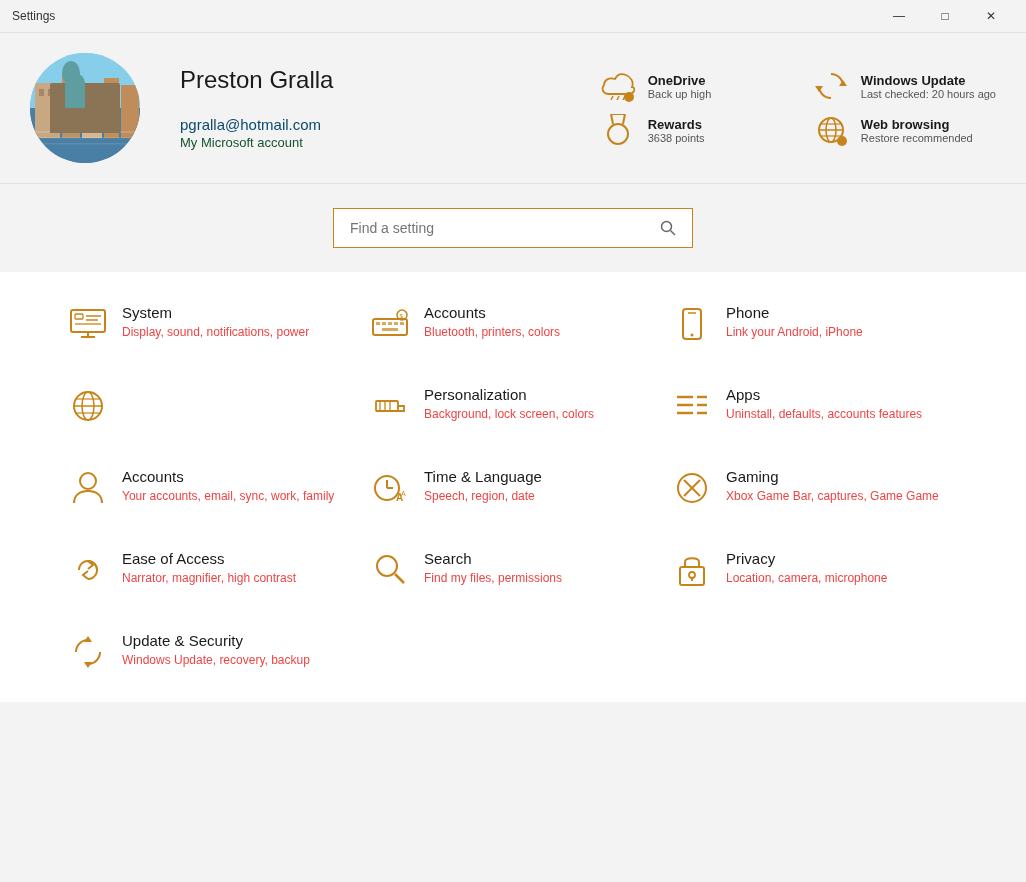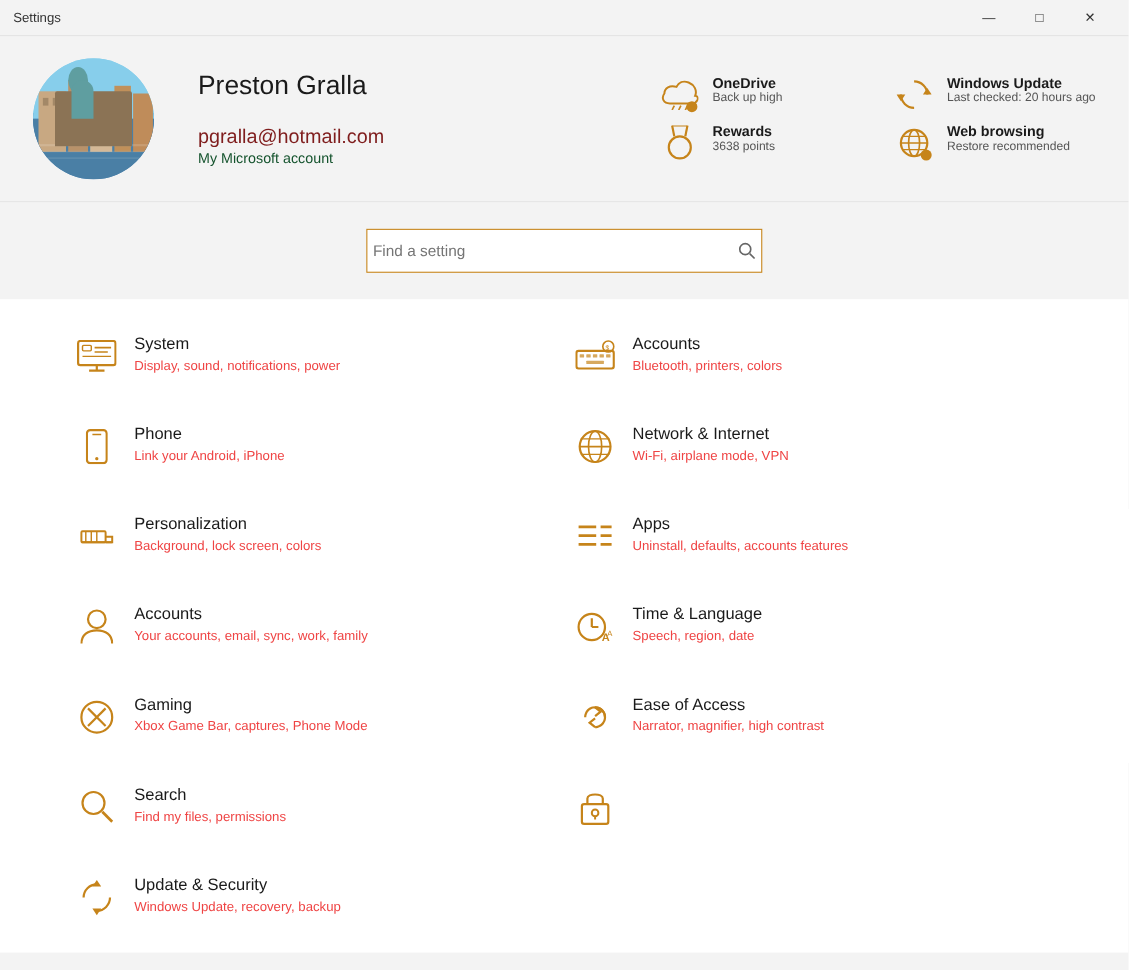--- a/index.html
+++ b/index.html
@@ -78,31 +78,32 @@
       bottom: 55px;
       left: 35px;
       width: 20px;
       height: 35px;
       background: #5F9EA0;
       border-radius: 10px 10px 0 0;
     }
 
     .profile-info { flex: 1; }
     .profile-name { font-size: 24px; font-weight: 300; color: #1a1a1a; margin-bottom: 22px; }
-    .profile-email { font-size: 18px; color: #7f1d1d; margin-bottom: 0; }
+    .profile-email { font-size: 15px; color: #0c4a6e; margin-bottom: 0; }
     .profile-link { font-size: 13px; color: #14532d; text-decoration: none; cursor: pointer; }
 
     .quick-settings {
       display: grid;
       grid-template-columns: 1fr 1fr;
       gap: 8px 30px;
       margin-left: auto;
     }
     .quick-item {
       display: flex;
+      align-items: center;
       gap: 12px;
       cursor: pointer;
     }
     .quick-icon {
       width: 36px;
       height: 36px;
       flex-shrink: 0;
       position: relative;
       display: flex;
       align-items: center;
@@ -118,40 +119,40 @@
       display: flex;
       justify-content: center;
     }
     .search-box {
       width: 360px;
       height: 40px;
       border: 1.5px solid #C6841A;
       background: white;
       display: flex;
       align-items: center;
-      padding: 0 5px;
+      padding: 0 16px;
     }
     .search-input {
       flex: 1;
       border: none;
       outline: none;
       font-size: 14px;
       font-family: inherit;
       background: transparent;
     }
 
     
     .settings-main {
       background: white;
       flex: 1;
       padding: 10px 60px;
     }
     .settings-grid {
       display: grid;
-      grid-template-columns: repeat(2, 1fr);
+      grid-template-columns: repeat(3, 1fr);
       gap: 0;
     }
     .settings-item {
       display: flex;
       align-items: flex-start;
       gap: 16px;
       padding: 22px 10px;
       cursor: pointer;
     }
     .settings-icon {
@@ -371,24 +372,20 @@
     <div class="settings-item">
       <div class="settings-icon">
         <svg width="34" height="34" viewBox="0 0 34 34" fill="none">
           <circle cx="17" cy="17" r="14" stroke="#C6841A" stroke-width="2" fill="none"></circle>
           <ellipse cx="17" cy="17" rx="6" ry="14" stroke="#C6841A" stroke-width="1.5" fill="none"></ellipse>
           <line x1="3" y1="17" x2="31" y2="17" stroke="#C6841A" stroke-width="1.5"></line>
           <line x1="4" y1="10" x2="30" y2="10" stroke="#C6841A" stroke-width="1.2"></line>
           <line x1="4" y1="24" x2="30" y2="24" stroke="#C6841A" stroke-width="1.2"></line>
         </svg>
       </div>
-      <div class="settings-text">
-        <div class="s-title">Network &amp; Internet</div>
-        <div class="s-sub">Wi-Fi, airplane mode, VPN</div>
-      </div>
     </div>
 
     <div class="settings-item">
       <div class="settings-icon">
         <svg width="34" height="34" viewBox="0 0 34 34" fill="none">
 
           <rect x="3" y="12" width="22" height="10" rx="1" stroke="#C6841A" stroke-width="1.8" fill="none"></rect>
           <line x1="7" y1="12" x2="7" y2="22" stroke="#C6841A" stroke-width="1.3"></line>
           <line x1="12" y1="12" x2="12" y2="22" stroke="#C6841A" stroke-width="1.3"></line>
           <line x1="17" y1="12" x2="17" y2="22" stroke="#C6841A" stroke-width="1.3"></line>
@@ -455,21 +452,21 @@
         <svg width="34" height="34" viewBox="0 0 34 34" fill="none">
 
           <circle cx="17" cy="17" r="14" stroke="#C6841A" stroke-width="2" fill="none"></circle>
 
           <line x1="9" y1="9" x2="25" y2="25" stroke="#C6841A" stroke-width="2"></line>
           <line x1="25" y1="9" x2="9" y2="25" stroke="#C6841A" stroke-width="2"></line>
         </svg>
       </div>
       <div class="settings-text">
         <div class="s-title">Gaming</div>
-        <div class="s-sub">Xbox Game Bar, captures, Phone Mode</div>
+        <div class="s-sub">Xbox Game Bar, captures, Game Game</div>
       </div>
     </div>
 
     <div class="settings-item">
       <div class="settings-icon">
         <svg width="34" height="34" viewBox="0 0 34 34" fill="none">
 
           <path d="M8 17 A9 9 0 1 1 17 26" stroke="#C6841A" stroke-width="2" fill="none" stroke-dasharray="2 0"></path>
           <path d="M17 26 L12 22 L17 18" stroke="#C6841A" stroke-width="2" fill="none"></path>
           <path d="M26 17 A9 9 0 0 0 17 8" stroke="#C6841A" stroke-width="2" fill="none"></path>
@@ -497,20 +494,24 @@
 
     <div class="settings-item">
       <div class="settings-icon">
         <svg width="28" height="34" viewBox="0 0 28 34" fill="none">
           <rect x="2" y="14" width="24" height="18" rx="2" stroke="#C6841A" stroke-width="2" fill="none"></rect>
           <path d="M7 14 L7 9 C7 4 21 4 21 9 L21 14" stroke="#C6841A" stroke-width="2" fill="none"></path>
           <circle cx="14" cy="22" r="3" fill="none" stroke="#C6841A" stroke-width="1.8"></circle>
           <line x1="14" y1="25" x2="14" y2="28" stroke="#C6841A" stroke-width="1.8"></line>
         </svg>
       </div>
+      <div class="settings-text">
+        <div class="s-title">Privacy</div>
+        <div class="s-sub">Location, camera, microphone</div>
+      </div>
     </div>
 
     <div class="settings-item">
       <div class="settings-icon">
         <svg width="34" height="34" viewBox="0 0 34 34" fill="none">
 
           <path d="M5 17 A12 12 0 0 1 17 5" stroke="#C6841A" stroke-width="2" fill="none"></path>
           <polygon points="17,1 21,7 13,7" fill="#C6841A"></polygon>
           <path d="M29 17 A12 12 0 0 1 17 29" stroke="#C6841A" stroke-width="2" fill="none"></path>
           <polygon points="17,33 13,27 21,27" fill="#C6841A"></polygon>

